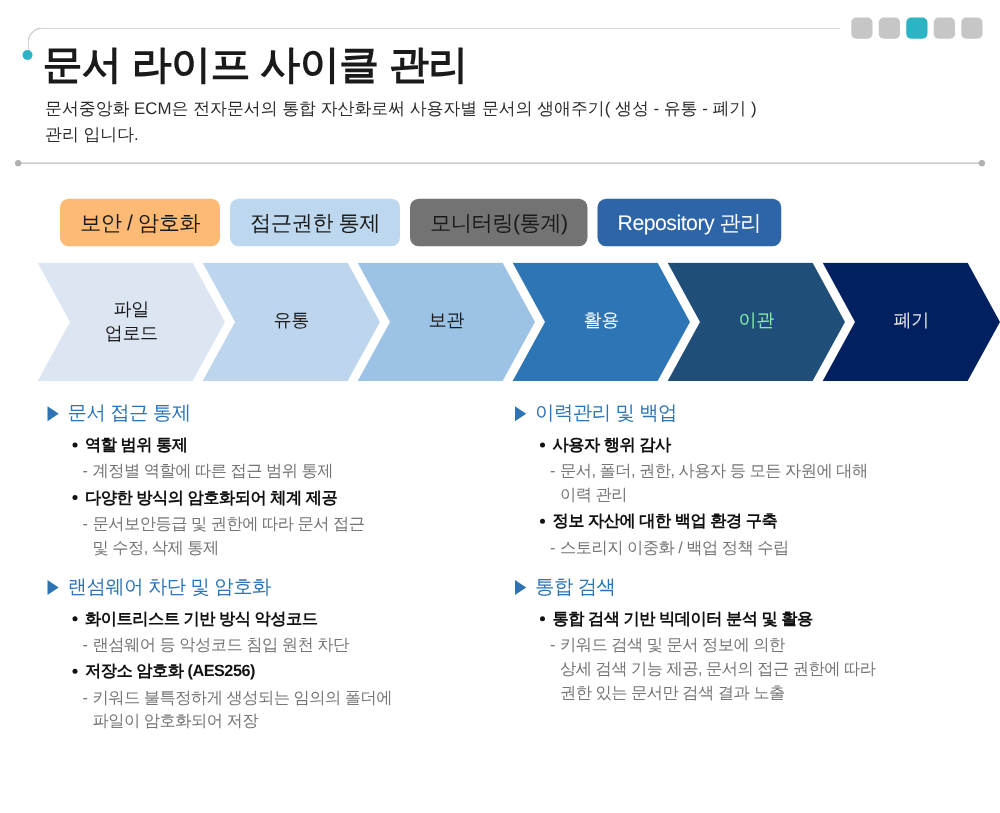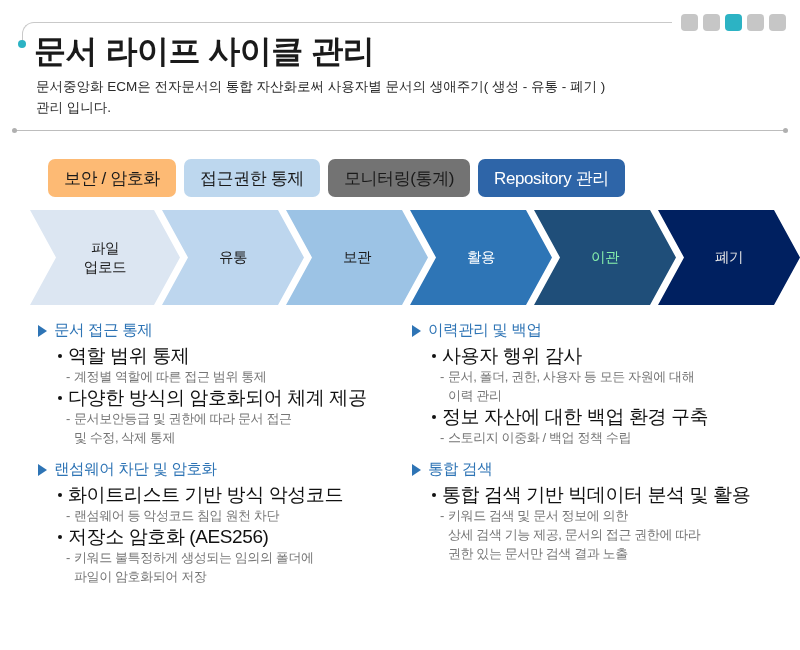--- a/index.html
+++ b/index.html
@@ -195,22 +195,22 @@
     border-top: 6px solid transparent;
     border-bottom: 6px solid transparent;
     flex: none;
   }
 
   .bullet-item {
     display: flex;
     align-items: flex-start;
     gap: 6px;
     margin-left: 20px;
-    font-size: 19px;
-    font-weight: normal;
+    font-size: 13px;
+    font-weight: bold;
     color: #111111;
     letter-spacing: -0.4px;
     line-height: 20px;
     margin-bottom: 1px;
   }
   .dot-icon {
     flex: none;
     width: 4px;
     height: 4px;
     border-radius: 50%;

